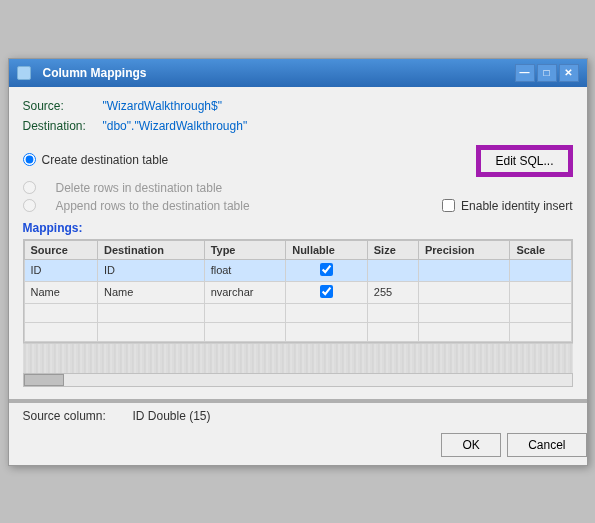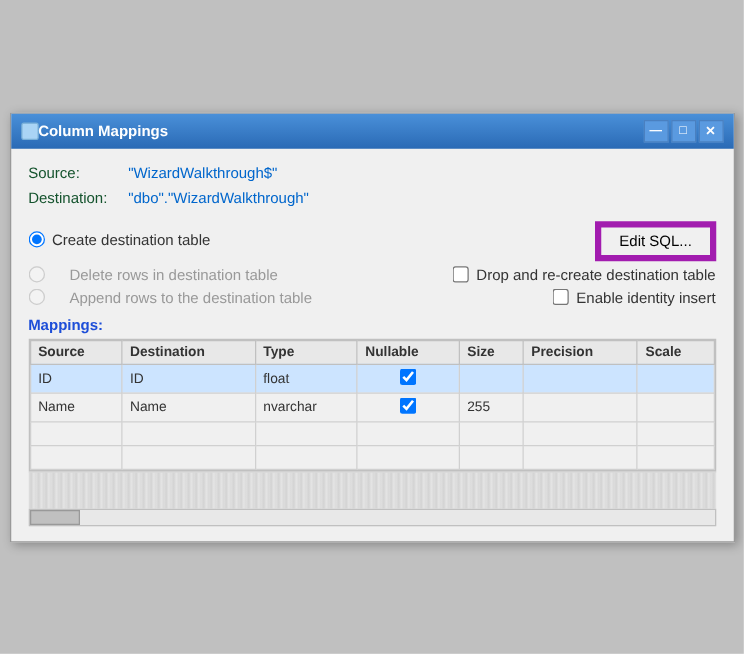--- a/index.html
+++ b/index.html
@@ -28,21 +28,21 @@
 
     .title-bar {
       background: linear-gradient(to bottom, #4a90d9, #2a6ab5);
       display: flex;
       align-items: center;
       padding: 4px 8px;
       height: 28px;
       color: white;
       font-size: 12px;
       font-weight: 600;
-      gap: 0;
+      gap: 12px;
     }
 
     .title-bar-icon {
       width: 14px;
       height: 14px;
       background: #aad4f5;
       border: 1px solid #7ab0d8;
       border-radius: 2px;
       flex-shrink: 0;
     }
@@ -299,24 +299,20 @@
           <input type="radio" name="dest-option" class="radio-input" checked="" style="">
           <label class="radio-label">Create destination table</label>
         </div>
         <button class="edit-sql-btn">Edit SQL...</button>
       </div>
 
       <div style="display: flex; align-items: center; justify-content: space-between; margin-bottom: 4px;">
         <div class="radio-row">
           <input type="radio" name="dest-option" class="radio-input" disabled="" style="">
           <label class="radio-label disabled">Delete rows in destination table</label>
-        </div>
-        <div class="checkbox-row">
-          <input type="checkbox" style="">
-          <label class="radio-label">Drop and re-create destination table</label>
         </div>
       </div>
 
       <div style="display: flex; align-items: center; justify-content: space-between;">
         <div class="radio-row">
           <input type="radio" name="dest-option" class="radio-input" disabled="" style="">
           <label class="radio-label disabled">Append rows to the destination table</label>
         </div>
         <div class="checkbox-row">
           <input type="checkbox" style="">
@@ -389,13 +385,24 @@
     </div>
 
     <div class="wave-area"></div>
 
     <div class="scroll-track">
       <div class="scrollbar-thumb"></div>
     </div>
 
   </div>
 
+  <div style="border-top: 2px solid #b0b0b0; background: #f0f0f0;">
+    <div class="source-col-section">
+      <span class="source-col-label">Source column:</span>
+      <span class="source-col-value">ID Double (15)</span>
+    </div>
+    <div class="action-buttons">
+      <button class="action-btn">OK</button>
+      <button class="action-btn">Cancel</button>
+    </div>
+    <div style="height: 8px;"></div>
+  </div>
 </div>
 
 </body></html>

